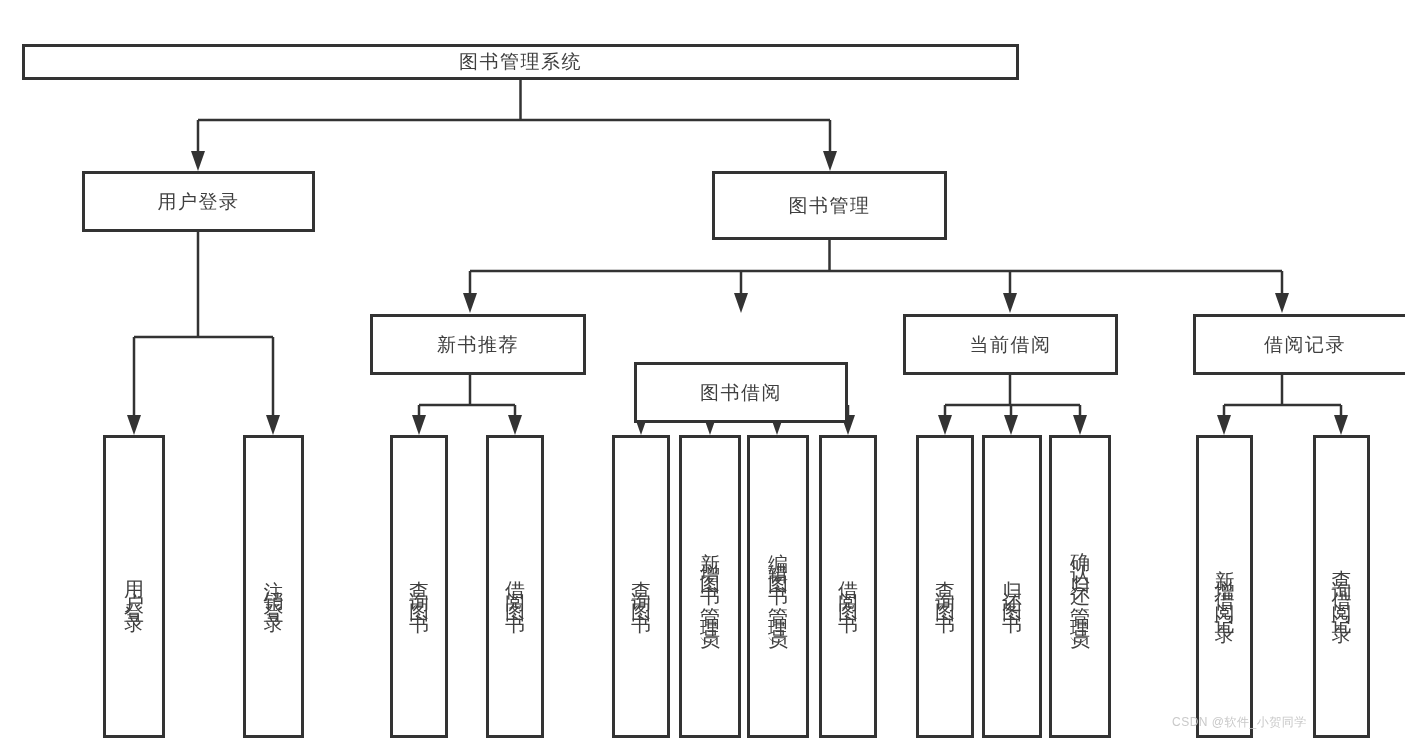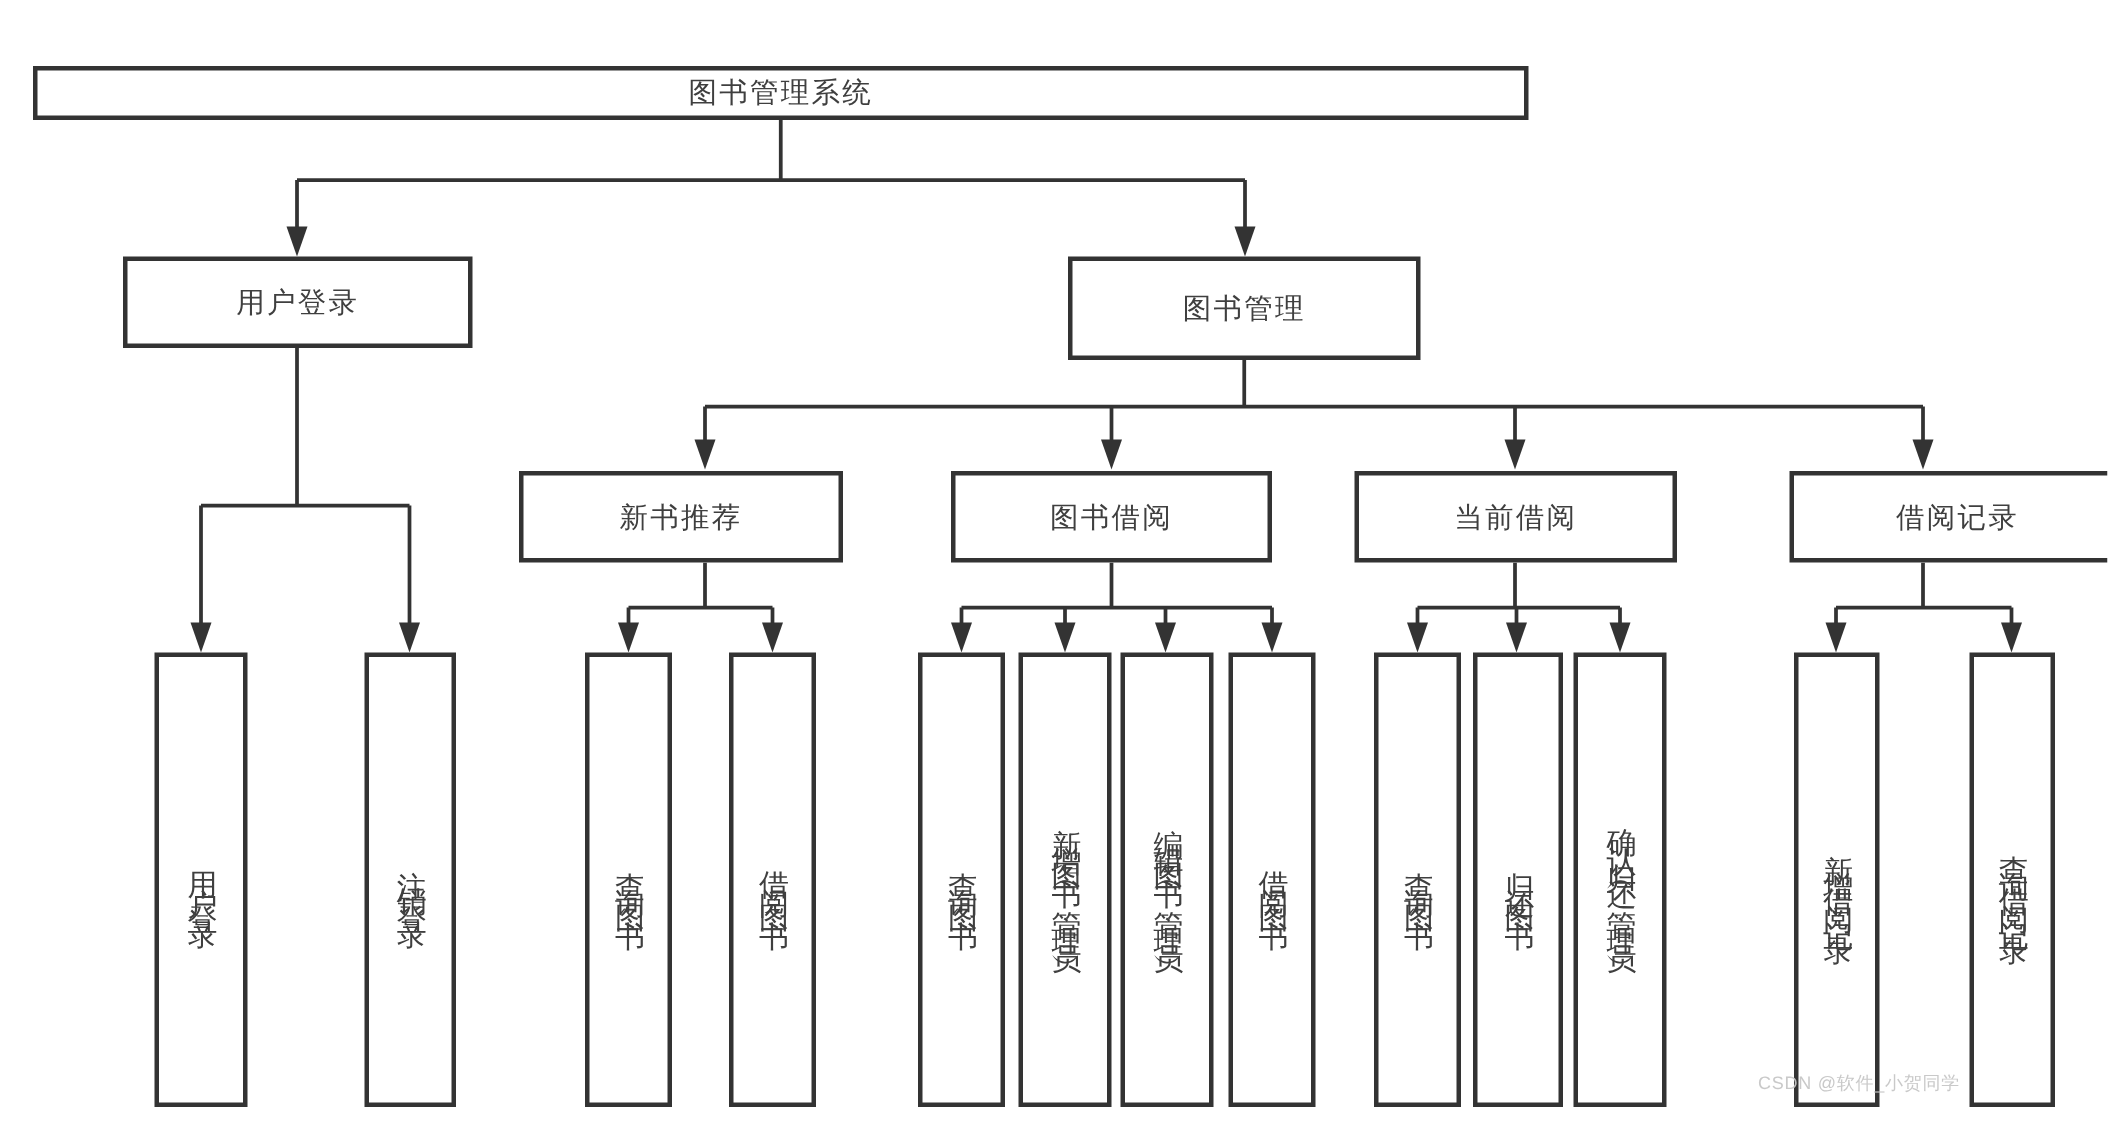--- a/index.html
+++ b/index.html
@@ -29,22 +29,22 @@
   .hbox span {
     font-size: 19px;
     letter-spacing: 1.5px;
     color: #3f3f3f;
     white-space: nowrap;
   }
   .root-box  { left: 22px;  top: 15px;  width: 997px; height: 36px; margin-top: 29px; }
   .l2a       { left: 82px;  top: 171px; width: 233px; height: 61px; }
   .l2b       { left: 712px; top: 171px; width: 235px; height: 69px; }
   .l3        { top: 314px; height: 61px; }
-  .l3a { left: 346px;  width: 216px; justify-content: center; }
-  .l3b { left: 634px;  width: 214px; }
+  .l3a { left: 370px;  width: 216px; justify-content: center; }
+  .l3b { left: 634px;  width: 214px; margin-top: 48px; }
   .l3c { left: 903px;  width: 215px; font-family: Liberation Serif, serif; }
   .l3d { left: 1172px; width: 224px; margin-left: 21px; }
   .leaf {
     top: 435px;
     height: 303px;
   }
   .leaf span {
     writing-mode: vertical-rl;
     text-orientation: mixed;
     font-size: 20px;

